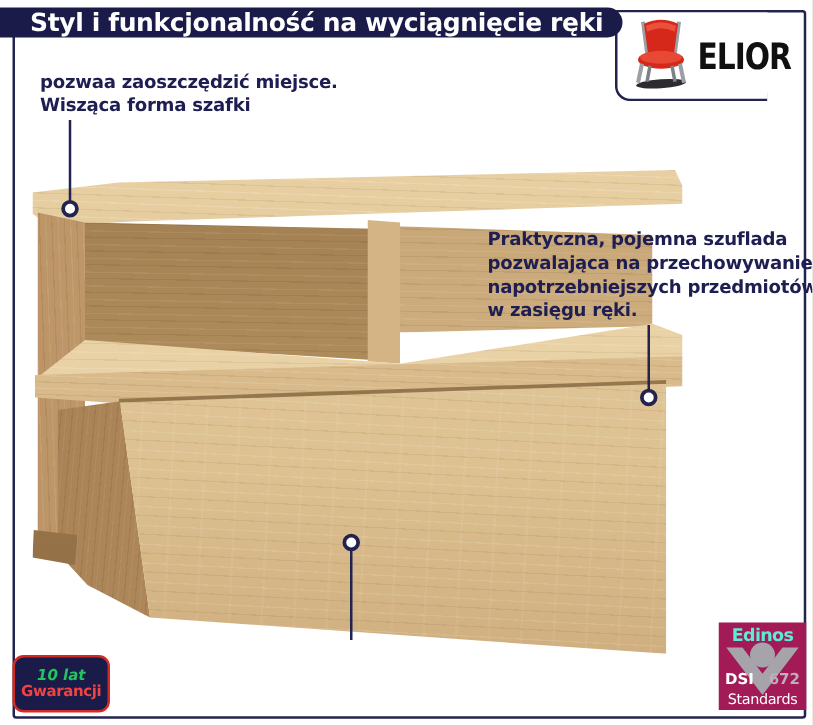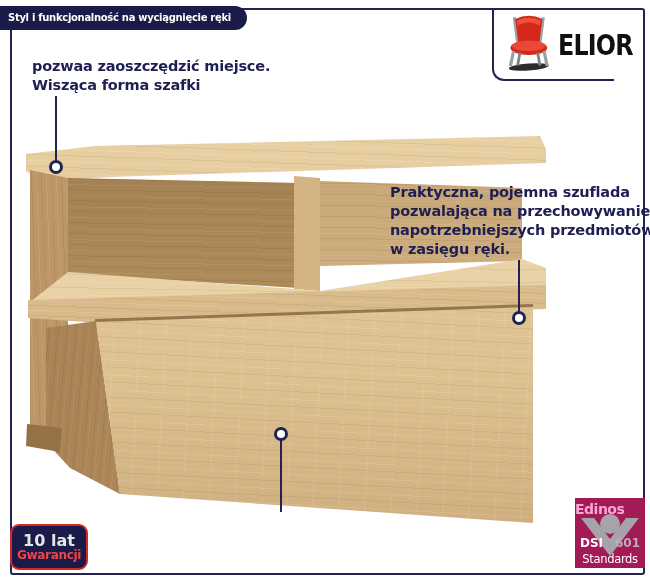--- a/index.html
+++ b/index.html
@@ -8,22 +8,22 @@
     font-family:"DejaVu Sans","Liberation Sans",sans-serif;
   }
   
   .frame{
     position:absolute;left:10px;top:8px;width:631px;height:563px;
     border:2px solid #23234f;border-radius:3px;z-index:1;
   }
   
   .banner{
     position:absolute;left:0;top:6px;height:24px;z-index:6;
-    background:#1b1b49;color:#ffffff;font-weight:bold;font-size:10px;letter-spacing:-0.3px;
-    line-height:24px;padding:0 16px 0 8px;border-radius:0 13px 13px 0;white-space:nowrap;
+    background:#1b1b49;color:#ffffff;font-weight:bold;font-size:20px;letter-spacing:-0.3px;
+    line-height:24px;padding:0 16px 0 24px;border-radius:0 13px 13px 0;white-space:nowrap;
   }
   
   .logo-box{
     position:absolute;left:492px;top:10px;width:122px;height:71px;background:#ffffff;z-index:5;
     border-left:2px solid #23234f;border-bottom:2px solid #23234f;border-bottom-left-radius:12px;
     display:flex;align-items:center;gap:6px;padding-left:10px;box-sizing:border-box;
   }
   .brand-text{
     font-weight:800;font-size:29px;color:#101010;letter-spacing:-1px;
     transform:scaleX(0.82);transform-origin:left center;font-family:"DejaVu Sans",sans-serif;
@@ -43,27 +43,27 @@
     background:#ffffff;z-index:8;}
   #marker-hanging{left:49px;top:160px;}
   #marker-drawer{left:512px;top:311px;}
   #marker-material{left:274px;top:427px;}
   
   .badge-guarantee{
     position:absolute;left:10px;top:524px;width:74px;height:42px;z-index:9;
     background:#1b1b49;border:2px solid #cf2b22;border-radius:9px;
     display:flex;flex-direction:column;align-items:center;justify-content:center;line-height:1.1;
   }
-  .badge-guarantee .val{color:#e5e5e5;font-weight:bold;font-size:16px;}
+  .badge-guarantee .val{color:#22c55e;font-weight:bold;font-size:12px;font-style:italic;}
   .badge-guarantee .lbl{color:#ef4444;font-weight:bold;font-size:12px;letter-spacing:-0.3px;text-align:center;}
   .badge-cert{
     position:absolute;left:575px;top:498px;width:70px;height:70px;background:#a21a56;z-index:9;
   }
-  .badge-cert .cert-brand{position:absolute;left:0;right:0;top:3px;
-    color:#f9a8d4;font-weight:bold;font-size:14px;letter-spacing:-0.5px;}
+  .badge-cert .cert-brand{position:absolute;left:0;right:0;top:3px;text-align:center;
+    color:#5eead4;font-weight:bold;font-size:14px;letter-spacing:-0.5px;}
   .badge-cert .cert-left{position:absolute;left:5px;top:38px;color:#ffffff;font-weight:bold;font-size:12px;}
   .badge-cert .cert-right{position:absolute;right:5px;top:38px;color:#bfaeb9;font-weight:bold;font-size:12px;}
   .badge-cert .cert-bottom{position:absolute;left:0;right:0;bottom:2px;text-align:center;
     color:#ffffff;font-weight:normal;font-size:11.5px;letter-spacing:-0.3px;}
   .badge-cert svg{position:absolute;left:0;top:0;}
   
   .part{position:absolute;inset:0;z-index:2;}
   #top-panel{
     clip-path:polygon(26px 154px,95px 146px,540px 136px,546px 149px,546px 163px,110px 177px,40px 181px,26px 171px);
     background:
@@ -202,17 +202,17 @@
     <span class="lbl">Gwarancji</span>
   </div>
 
   <div class="badge-cert">
     <svg width="70" height="70" viewBox="0 0 70 70">
       <polygon points="6,20 35,58 64,20 51,20 35,41 19,20" fill="#a6a3ab"></polygon>
       <circle cx="35" cy="26" r="10" fill="#a6a3ab"></circle>
     </svg>
     <span class="cert-brand">Edinos</span>
     <span class="cert-left">DSI</span>
-    <span class="cert-right">601</span>
+    <span class="cert-right">672</span>
     <span class="cert-bottom">Standards</span>
   </div>
 
 </div>
 
 </body></html>

